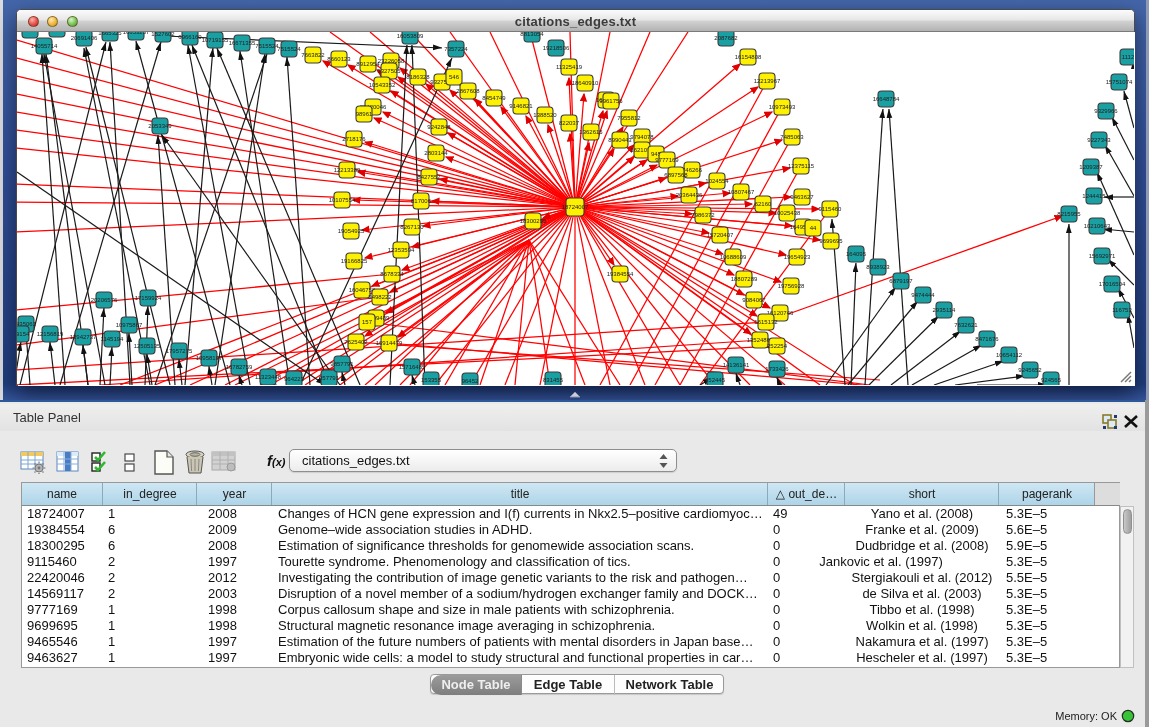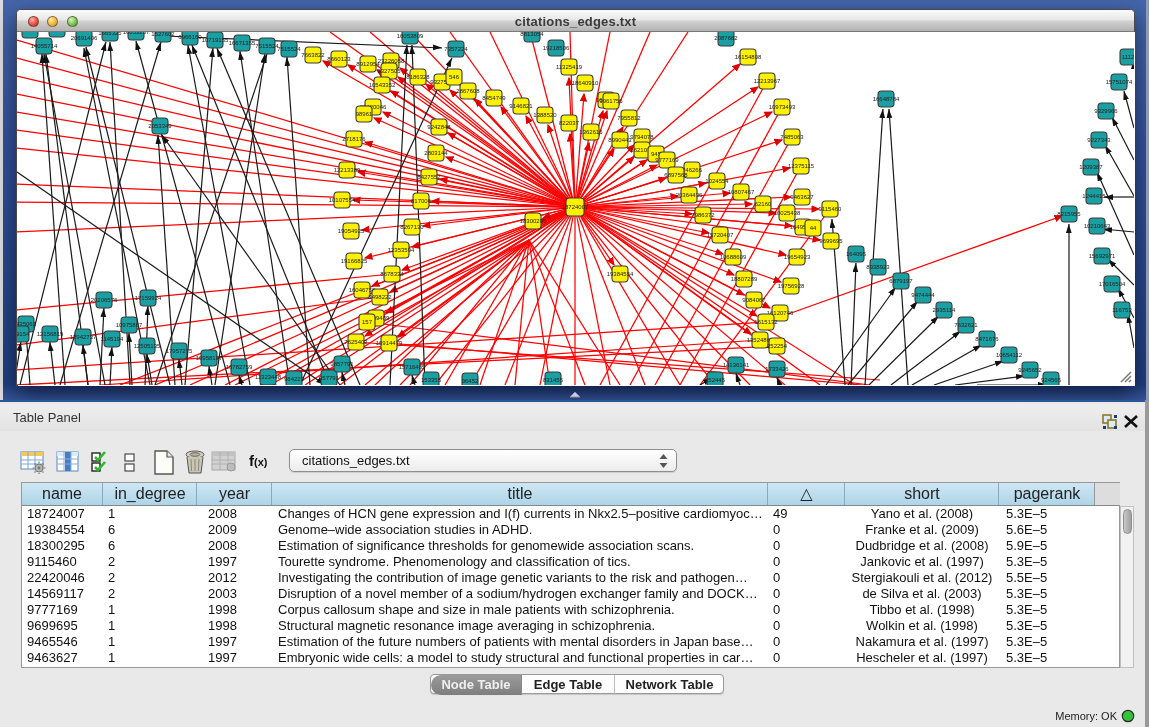--- a/index.html
+++ b/index.html
@@ -9,21 +9,21 @@
 #titlebar .t {position:absolute;width:100%;text-align:center;top:4px;font-size:13px;font-weight:bold;color:#3c3c3c;letter-spacing:.2px}
 .tl {position:absolute;top:6px;width:11px;height:11px;border-radius:50%;border:1px solid rgba(80,60,20,.6)}
 #graphbg {position:absolute;left:1px;top:22px;width:1117px;height:354px;background:#fff}
 #tp {position:absolute;left:0;top:400px;width:1149px;height:327px;background:#e9e9e9;border-top:2px solid #2c5798}
 #tpbar {position:absolute;left:0;top:2px;width:1149px;height:27px;background:linear-gradient(#efefef,#e2e2e2)}
 #tpbar .t {position:absolute;left:13px;top:6px;font-size:13px;color:#333}
 .row {position:absolute;left:22px;width:1097px;height:16px;background:#fff;font-size:13px;color:#111}
 .row span {position:absolute;top:0;white-space:nowrap}
 .row .ctr {text-align:center}
 #thead {position:absolute;left:21px;top:482px;width:1099px;height:24px;background:linear-gradient(#cfe7f4,#aed4e8);border:1px solid #999;border-bottom:1px solid #888}
-.hcell {position:absolute;top:0;height:22px;border-right:1px solid #8aa9bb;font-size:16px;color:#222;text-align:center;line-height:22px}
+.hcell {position:absolute;top:0;height:22px;border-right:1px solid #8aa9bb;font-size:12px;color:#222;text-align:center;line-height:22px}
 #tbody {position:absolute;left:21px;top:506px;width:1099px;height:162px;background:#fff;border-left:1px solid #999;border-right:1px solid #999;border-bottom:1px solid #999;overflow:hidden}
 #tabs {position:absolute;left:430px;top:674px;width:294px;height:20px;border:1px solid #9a9a9a;border-radius:4px;background:#fdfdfd;box-shadow:inset 0 1px 0 #fff,0 1px 1px rgba(0,0,0,.15)}
 .seg {position:absolute;top:0;height:20px;font-size:13px;font-weight:bold;color:#222;text-align:center;line-height:19px}
 #scroll {position:absolute;left:1120px;top:506px;width:14px;height:162px;background:#f2f2f2;border:1px solid #c0c0c0}
 #thumb {position:absolute;left:1.5px;top:2px;width:9px;height:25px;background:linear-gradient(90deg,#c8c8c8,#9f9f9f);border-radius:5px;border:1px solid #909090}
 #memory {position:absolute;right:32px;top:710px;font-size:11px;color:#222}
 .ic {position:absolute;top:450px}
 </style></head><body>
 <div id="desktop">
  <div id="win">
@@ -594,21 +594,21 @@
     <ellipse cx="11" cy="4.5" rx="5" ry="1.8" fill="#b8b4a0" stroke="#666"></ellipse>
     <path d="M3,7 L5,23 L17,23 L19,7" fill="#cac6b2" stroke="#555"></path>
     <path d="M7,9 L7.6,21 M11,9 L11,21 M15,9 L14.4,21" stroke="#888"></path>
   </svg>
 <svg class="ic" width="26" height="22" style="left:211px;top:451px">
     <rect x="1" y="1" width="23" height="18" fill="#d2d2d2" stroke="#a8a8a8"></rect>
     <rect x="1" y="1" width="23" height="4" fill="#c2c2c2"></rect>
     <path d="M1,9 h23 M1,13 h23 M9,1 v18 M17,1 v18" stroke="#b0b0b0"></path>
     <circle cx="20" cy="16" r="4" fill="#bdbdbd" stroke="#9a9a9a"></circle>
   </svg>
-<div class="ic" style="left:249px;top:452px;font-size:15px;font-weight:bold;color:#111">f<span style="font-size:11px">(x)</span></div>
+<div class="ic" style="left:267px;top:452px;font-size:15px;font-style:italic;font-weight:bold;color:#111">f<span style="font-size:11px">(x)</span></div>
 
 <div style="position:absolute;left:289px;top:449px;width:388px;height:23px;border:1px solid #8e8e8e;border-radius:5px;background:linear-gradient(#ffffff,#ececec);box-shadow:0 1px 1px rgba(0,0,0,.12)">
  <div style="position:absolute;left:12px;top:3px;font-size:13px;color:#111">citations_edges.txt</div>
  <svg width="9" height="14" style="position:absolute;right:8px;top:4px">
       <path d="M4.5,0 L8.5,5 L0.5,5 z" fill="#555"></path>
       <path d="M4.5,14 L8.5,9 L0.5,9 z" fill="#555"></path>
     </svg>
 </div>
 
 <div id="thead">
@@ -648,21 +648,21 @@
     <span style="left:751px">0</span>
     <span class="ctr" style="left:823px;width:154px">Dudbridge et al. (2008)</span>
     <span style="left:984px">5.9E–5</span>
   </div>
 <div class="row" style="top:554px">
 <span style="left:5px">9115460</span>
     <span style="left:86px">2</span>
     <span style="left:186px">1997</span>
     <span style="left:256px">Tourette syndrome. Phenomenology and classification of tics.</span>
     <span style="left:751px">0</span>
-    <span class="ctr" style="left:823px;width:154px">Jankovic et al. (1997)</span>
+    <span class="ctr" style="left:782px;width:154px">Jankovic et al. (1997)</span>
     <span style="left:984px">5.3E–5</span>
   </div>
 <div class="row" style="top:570px">
 <span style="left:5px">22420046</span>
     <span style="left:86px">2</span>
     <span style="left:186px">2012</span>
     <span style="left:256px">Investigating the contribution of image genetic variants to the risk and pathogen…</span>
     <span style="left:751px">0</span>
     <span class="ctr" style="left:823px;width:154px">Stergiakouli et al. (2012)</span>
     <span style="left:984px">5.5E–5</span>

